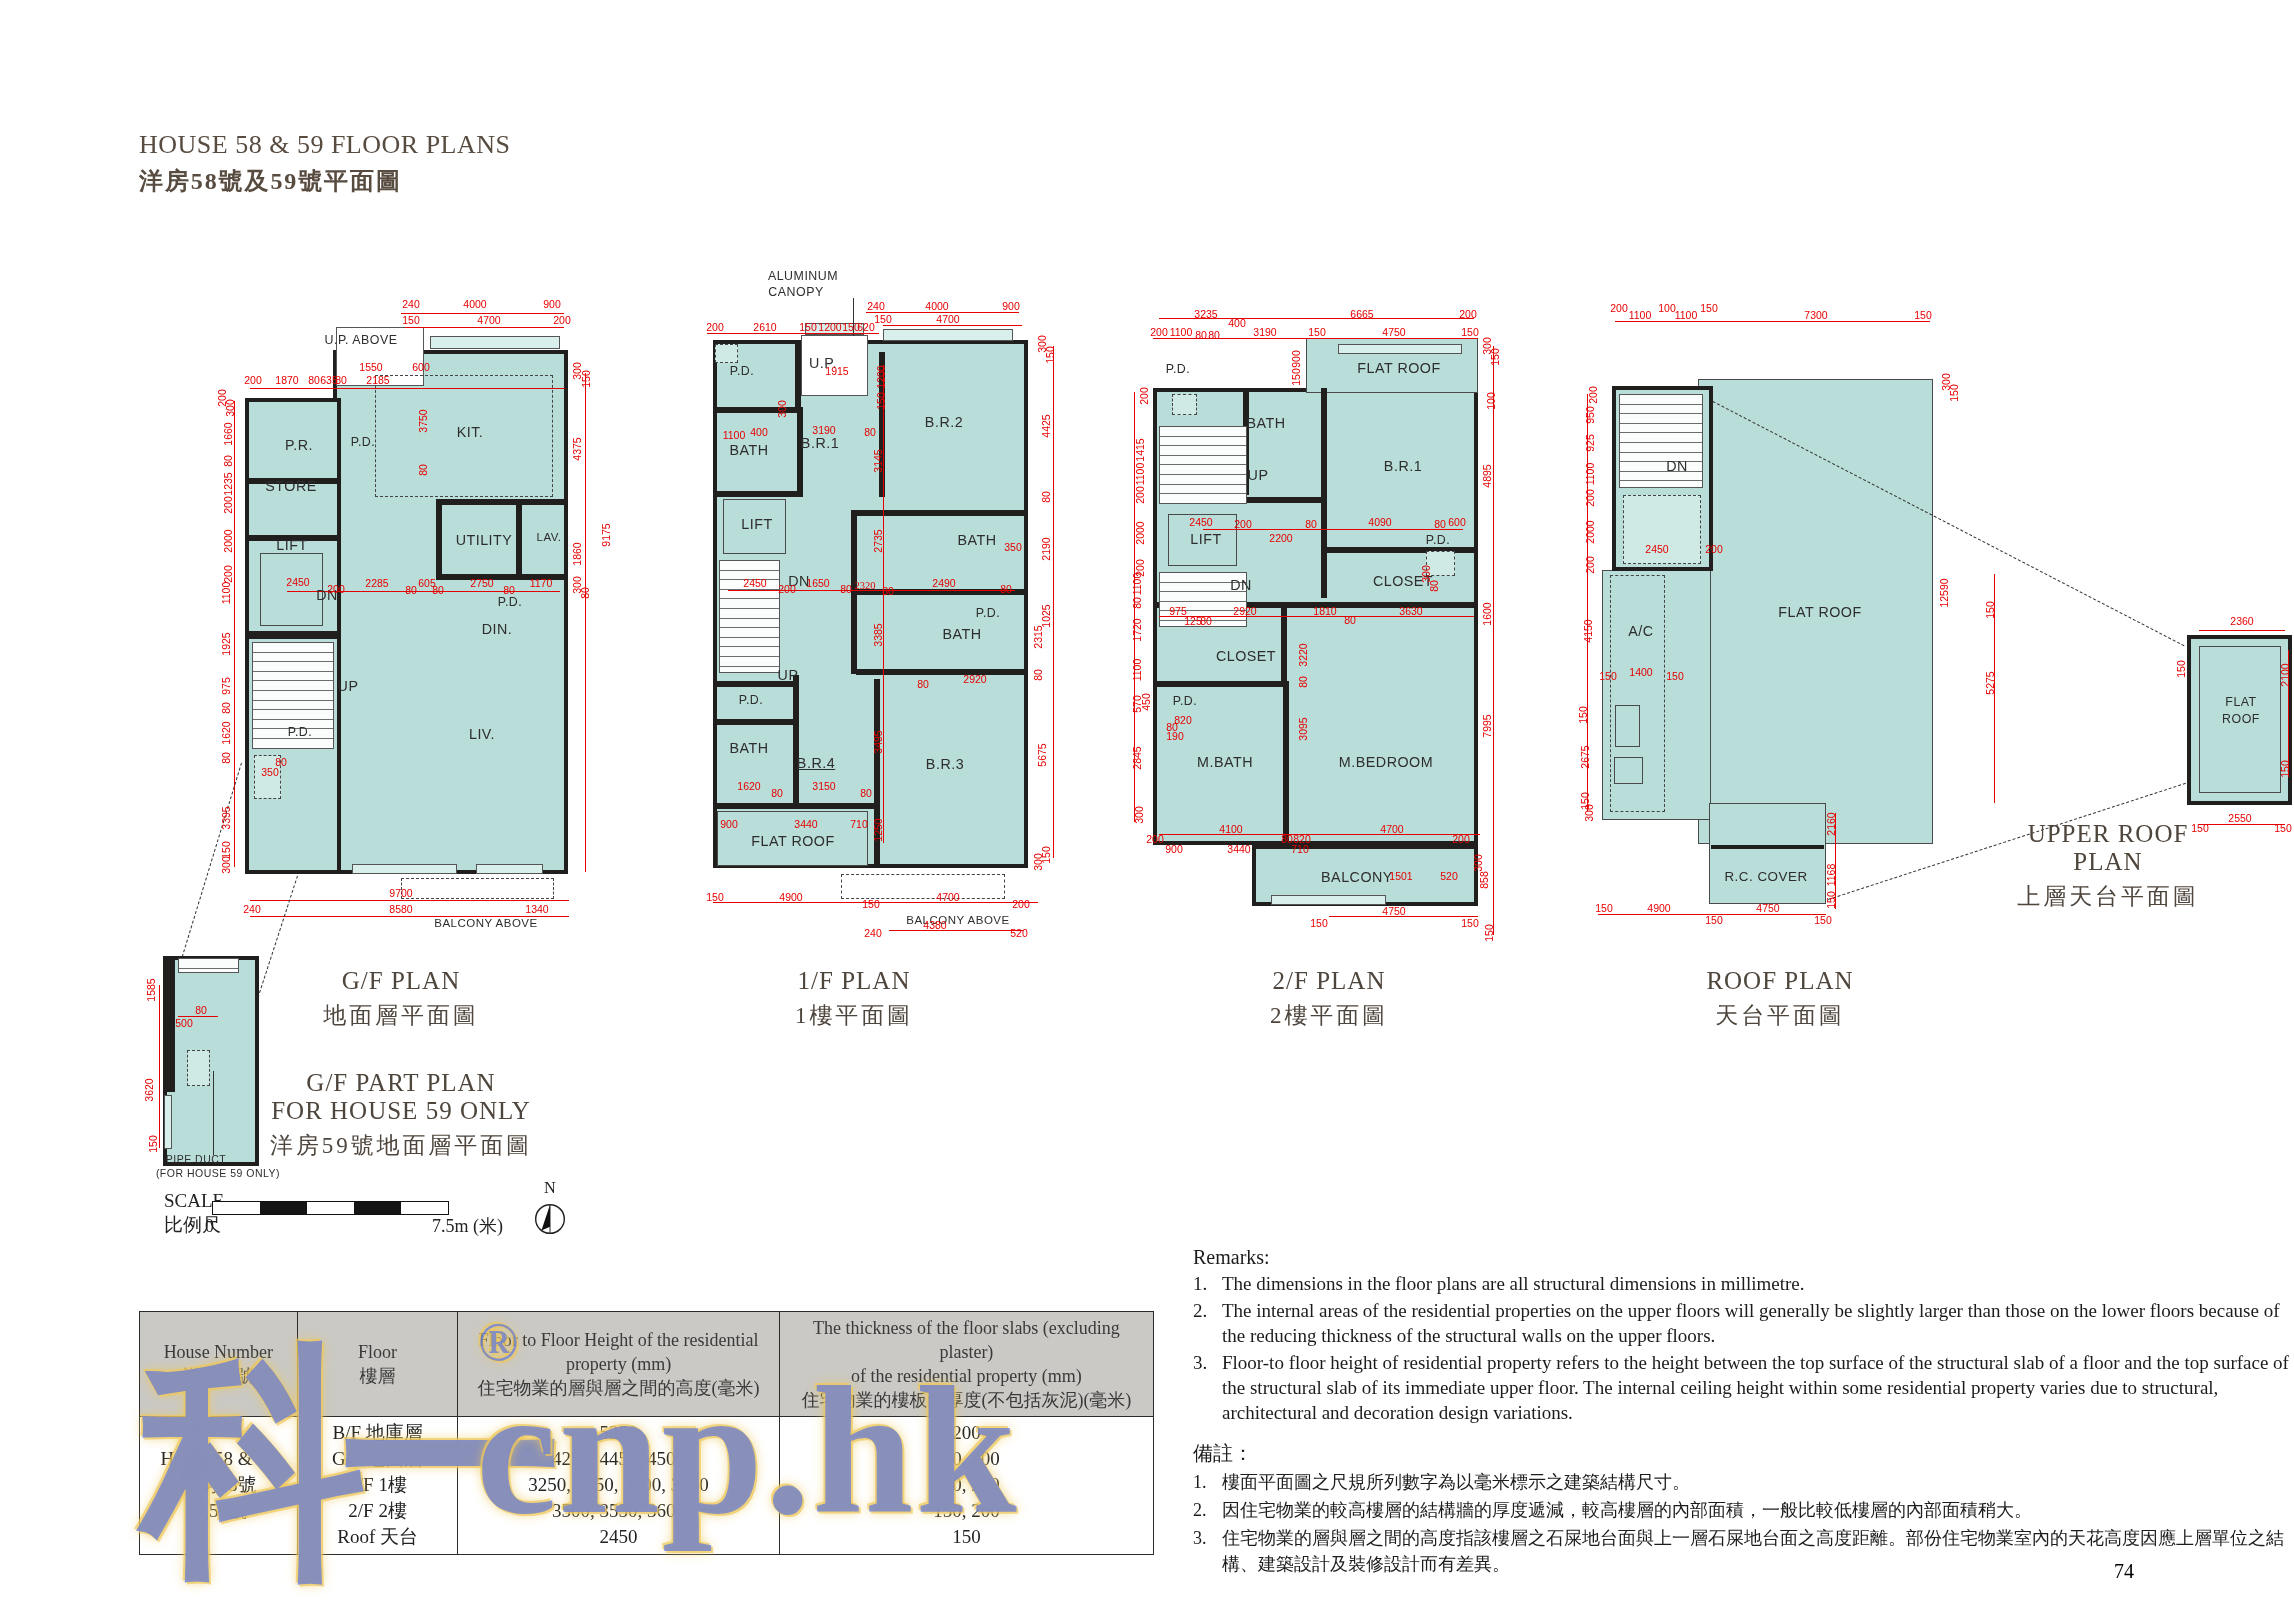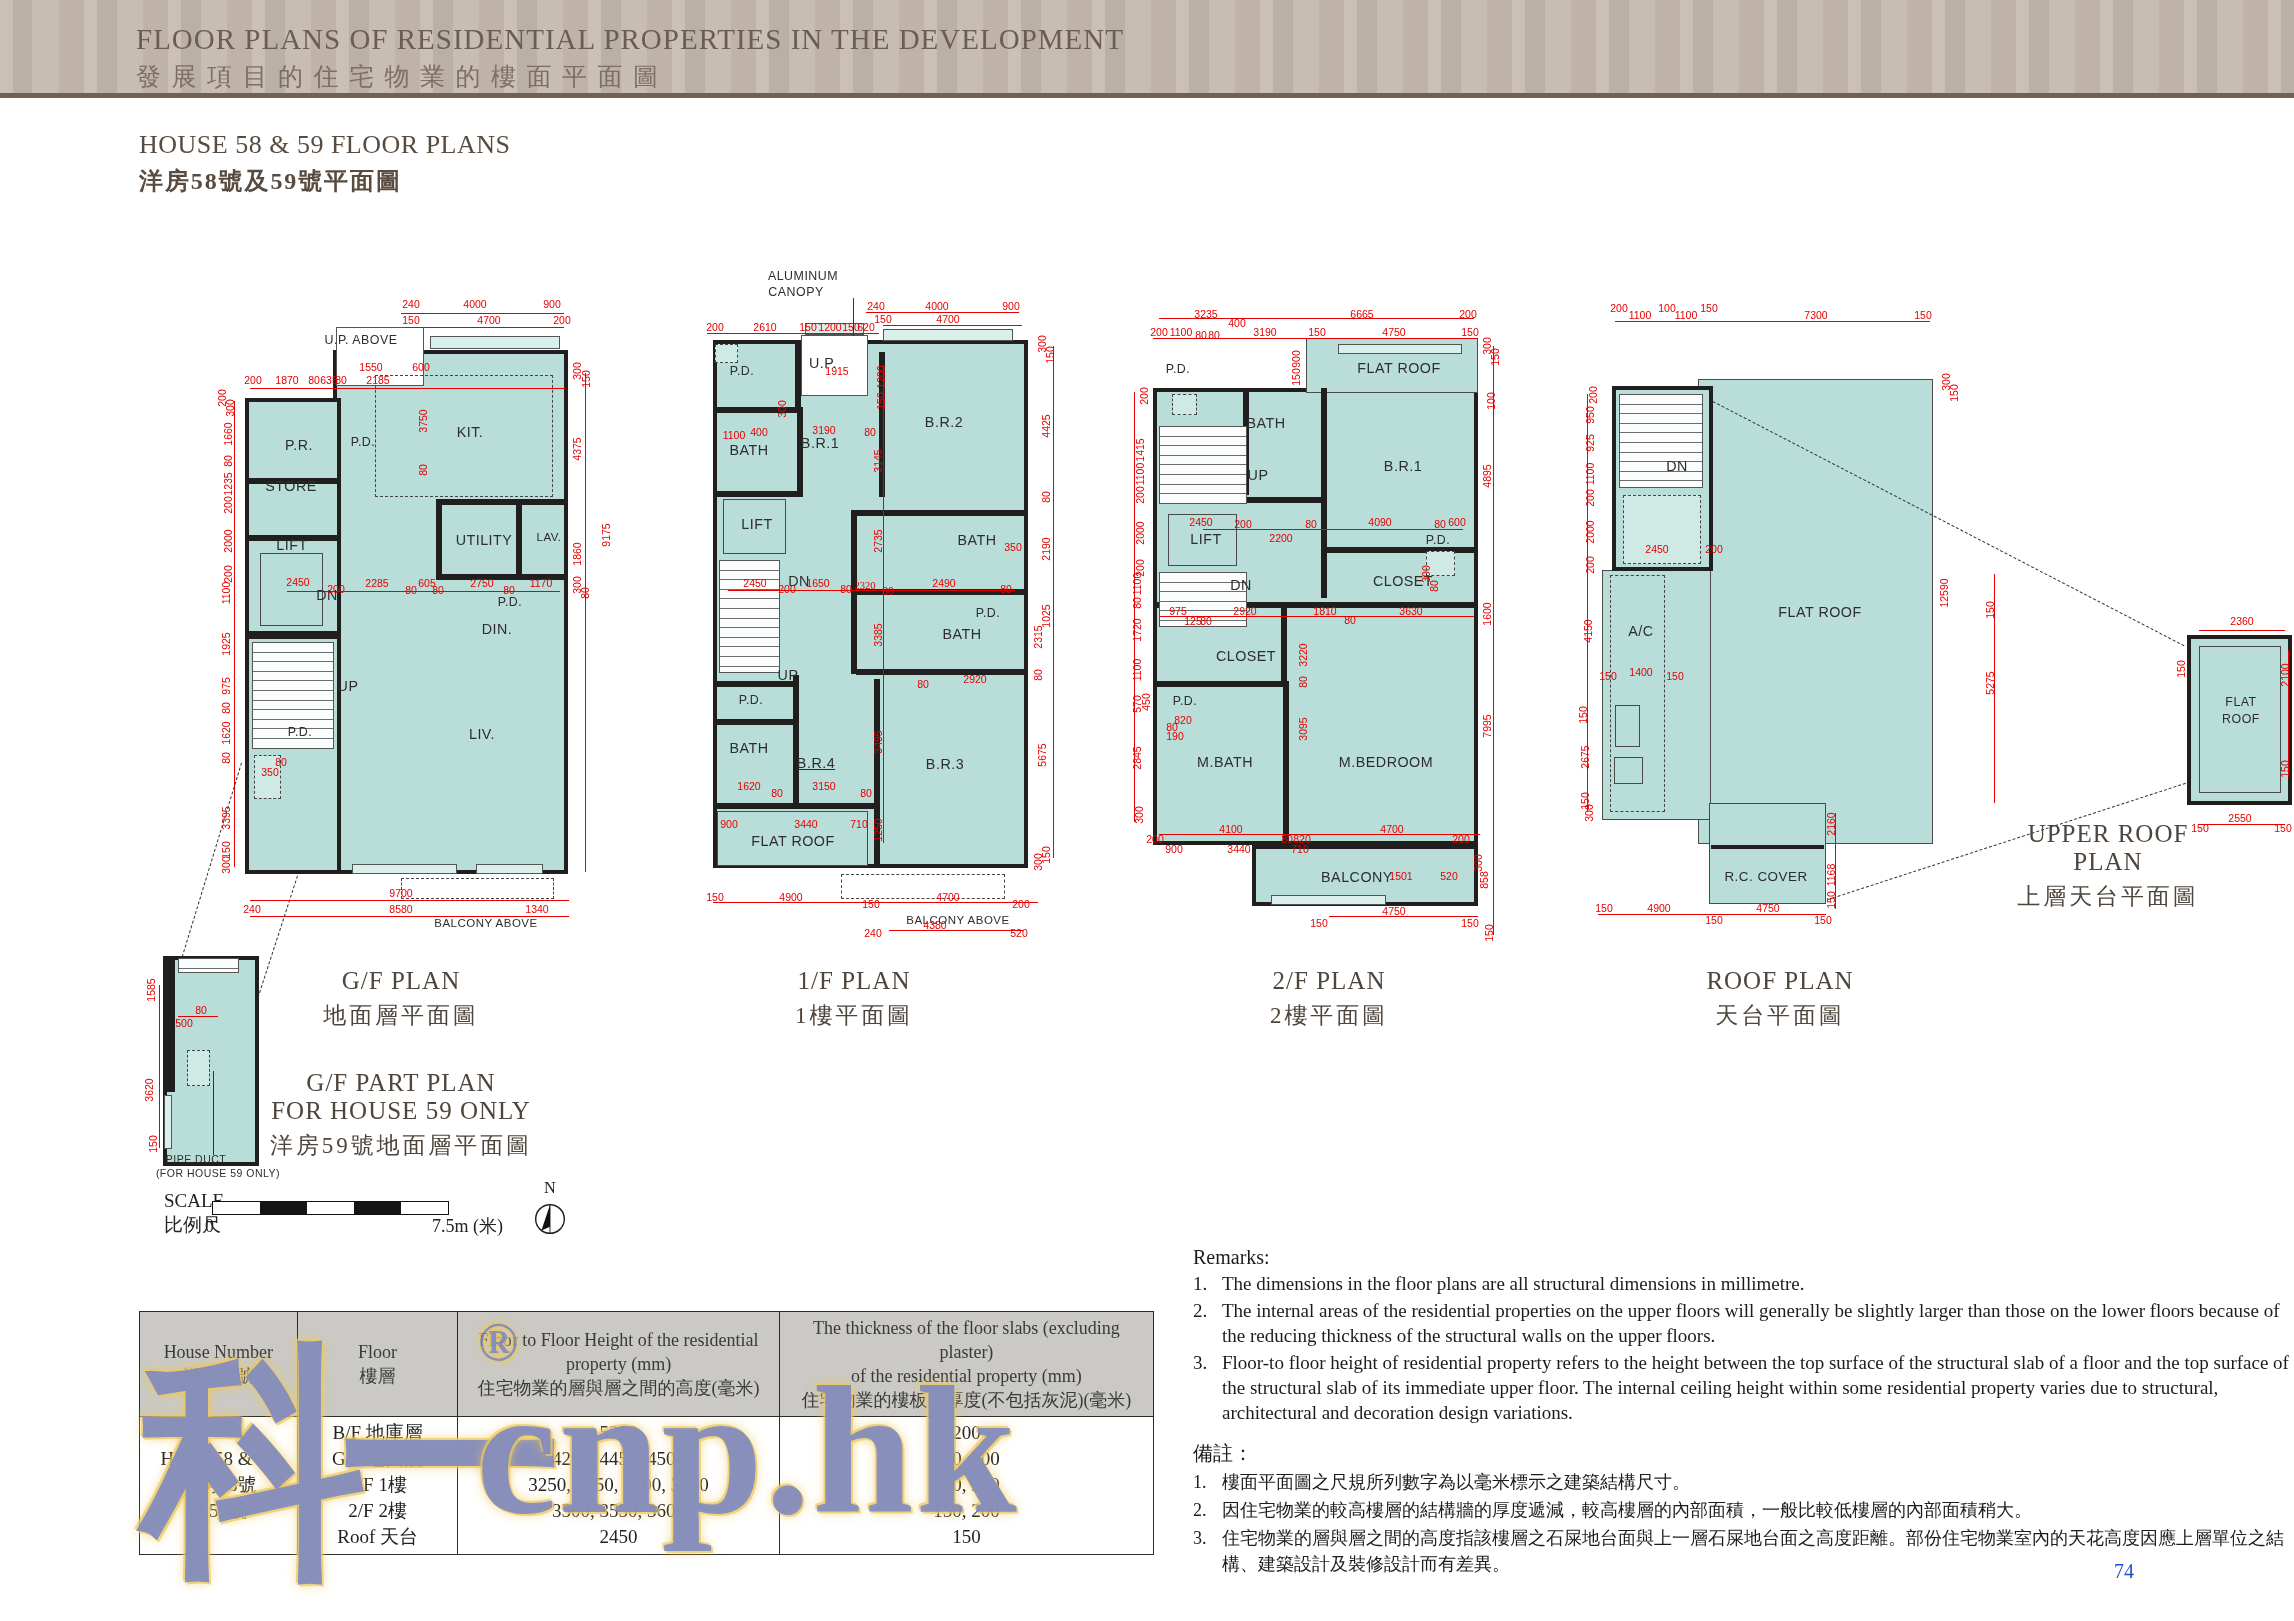--- a/index.html
+++ b/index.html
@@ -69,31 +69,27 @@
   .remarks .zh-block li{font-size:18px;line-height:26px;}
 
   
   .wm{position:absolute;font-family:"Liberation Serif",serif;font-weight:bold;
     color:rgba(114,130,206,.82);
     text-shadow:1.9px 1.9px 0 rgba(238,200,90,.7),-1.9px -1.9px 0 rgba(238,200,90,.7),0 0 11.5px rgba(238,200,90,.8);}
   .wm-zh{left:141px;top:1296px;font-size:225px;letter-spacing:-27px;transform:scaleY(1.12);transform-origin:top left;}
   .wm-latin{left:476px;top:1346px;font-size:182px;letter-spacing:1.9px;}
   .wm-reg{left:478px;top:1311px;font-size:54px;}
 
-  .pageno{position:absolute;left:2114px;top:1560px;font-size:20px;color:#1d4ed8;}
+  .pageno{position:absolute;left:2114px;top:1560px;font-size:20px;color:#000000;}
 </style>
 </head>
 <body>
 
 <div id="page">
 
-  <div class="band">
-    <h1>FLOOR PLANS OF RESIDENTIAL PROPERTIES IN THE DEVELOPMENT</h1>
-    <h2>發展項目的住宅物業的樓面平面圖</h2>
-  </div>
 
   <div class="section-title">
     <div class="en">HOUSE 58 &amp; 59 FLOOR PLANS</div>
     <div class="zh">洋房58號及59號平面圖</div>
   </div>
 
   <div id="plans">
       <div class="sh-wall" style="left: 333px; top: 350px; width: 235px; height: 524px;"></div>
       <div class="sh-wall" style="left: 245px; top: 398px; width: 96px; height: 250px;"></div>
       <div class="sh-wall" style="left: 245px; top: 635px; width: 96px; height: 239px;"></div>

